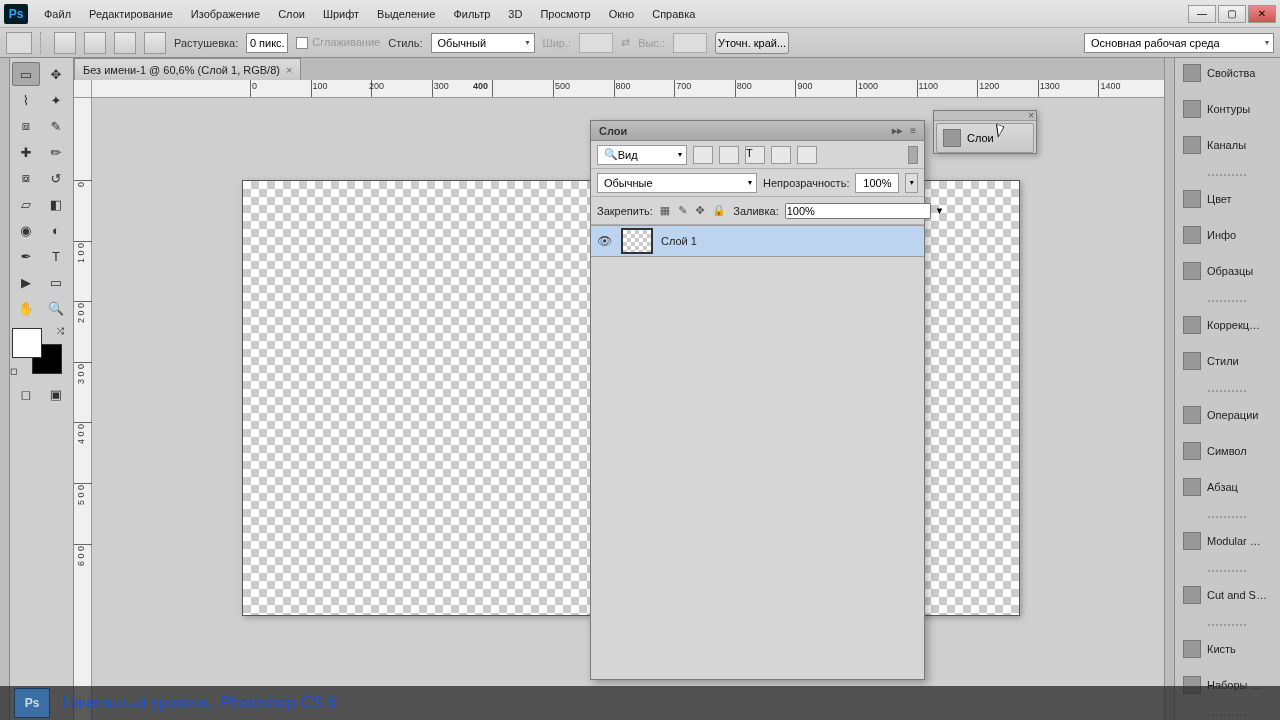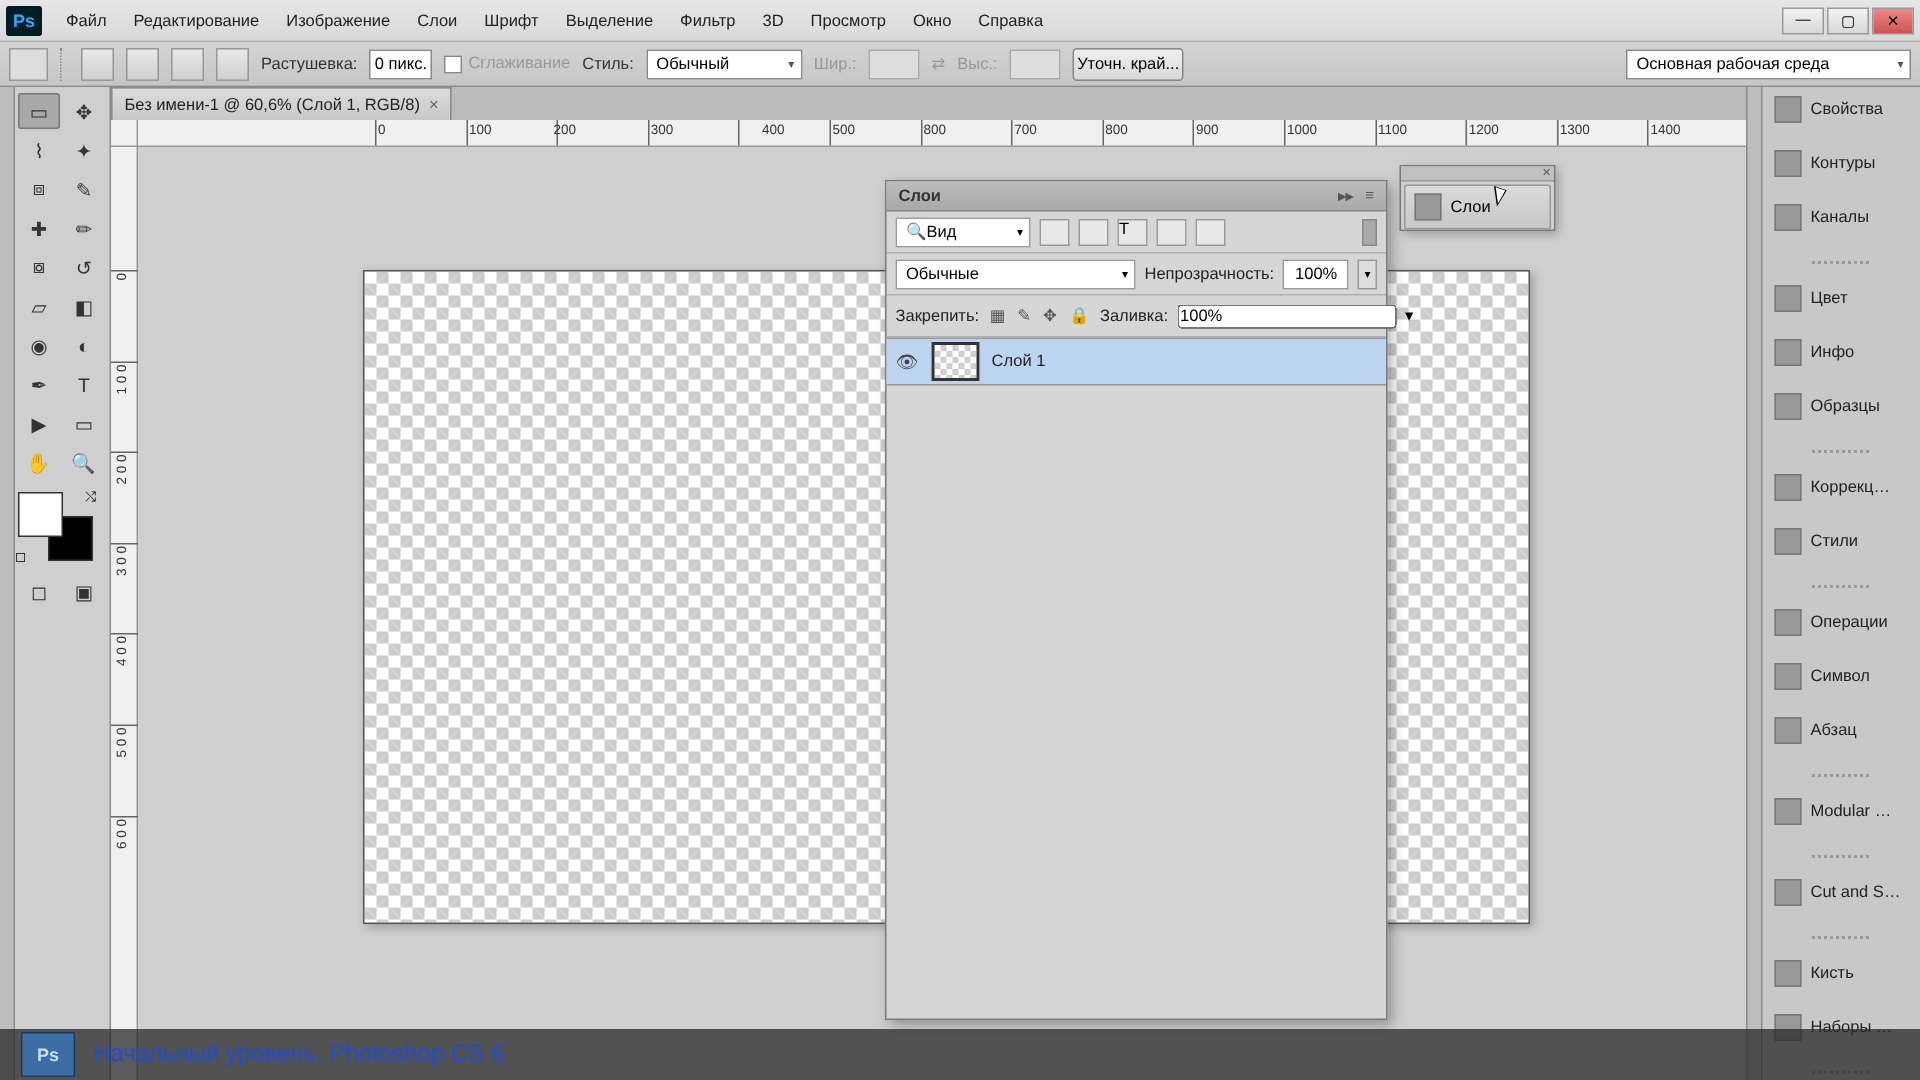--- a/index.html
+++ b/index.html
@@ -244,21 +244,21 @@
     </div>
     <div class="ruler-corner"></div>
     <div class="ruler-top" id="ruler-top">
         <div class="tick" style="left: 218.6px;"></div>
         <div class="tlabel" style="left: 220.6px;">100</div>
         <div class="tick" style="left: 279.2px;"></div>
         <div class="tlabel" style="left: 277px;">200</div>
         <div class="tick" style="left: 339.8px;"></div>
         <div class="tlabel" style="left: 341.8px;">300</div>
         <div class="tick" style="left: 400.4px;"></div>
-        <div class="tlabel" style="left: 416px;">400</div>
+        <div class="tlabel" style="left: 381px; font-weight: bold;">400</div>
         <div class="tick" style="left: 461px;"></div>
         <div class="tlabel" style="left: 463px;">500</div>
         <div class="tick" style="left: 521.6px;"></div>
         <div class="tlabel" style="left: 523.6px;">800</div>
         <div class="tick" style="left: 582.2px;"></div>
         <div class="tlabel" style="left: 584.2px;">700</div>
         <div class="tick" style="left: 642.8px;"></div>
         <div class="tlabel" style="left: 644.8px;">800</div>
         <div class="tick" style="left: 703.4px;"></div>
         <div class="tlabel" style="left: 705.4px;">900</div>

